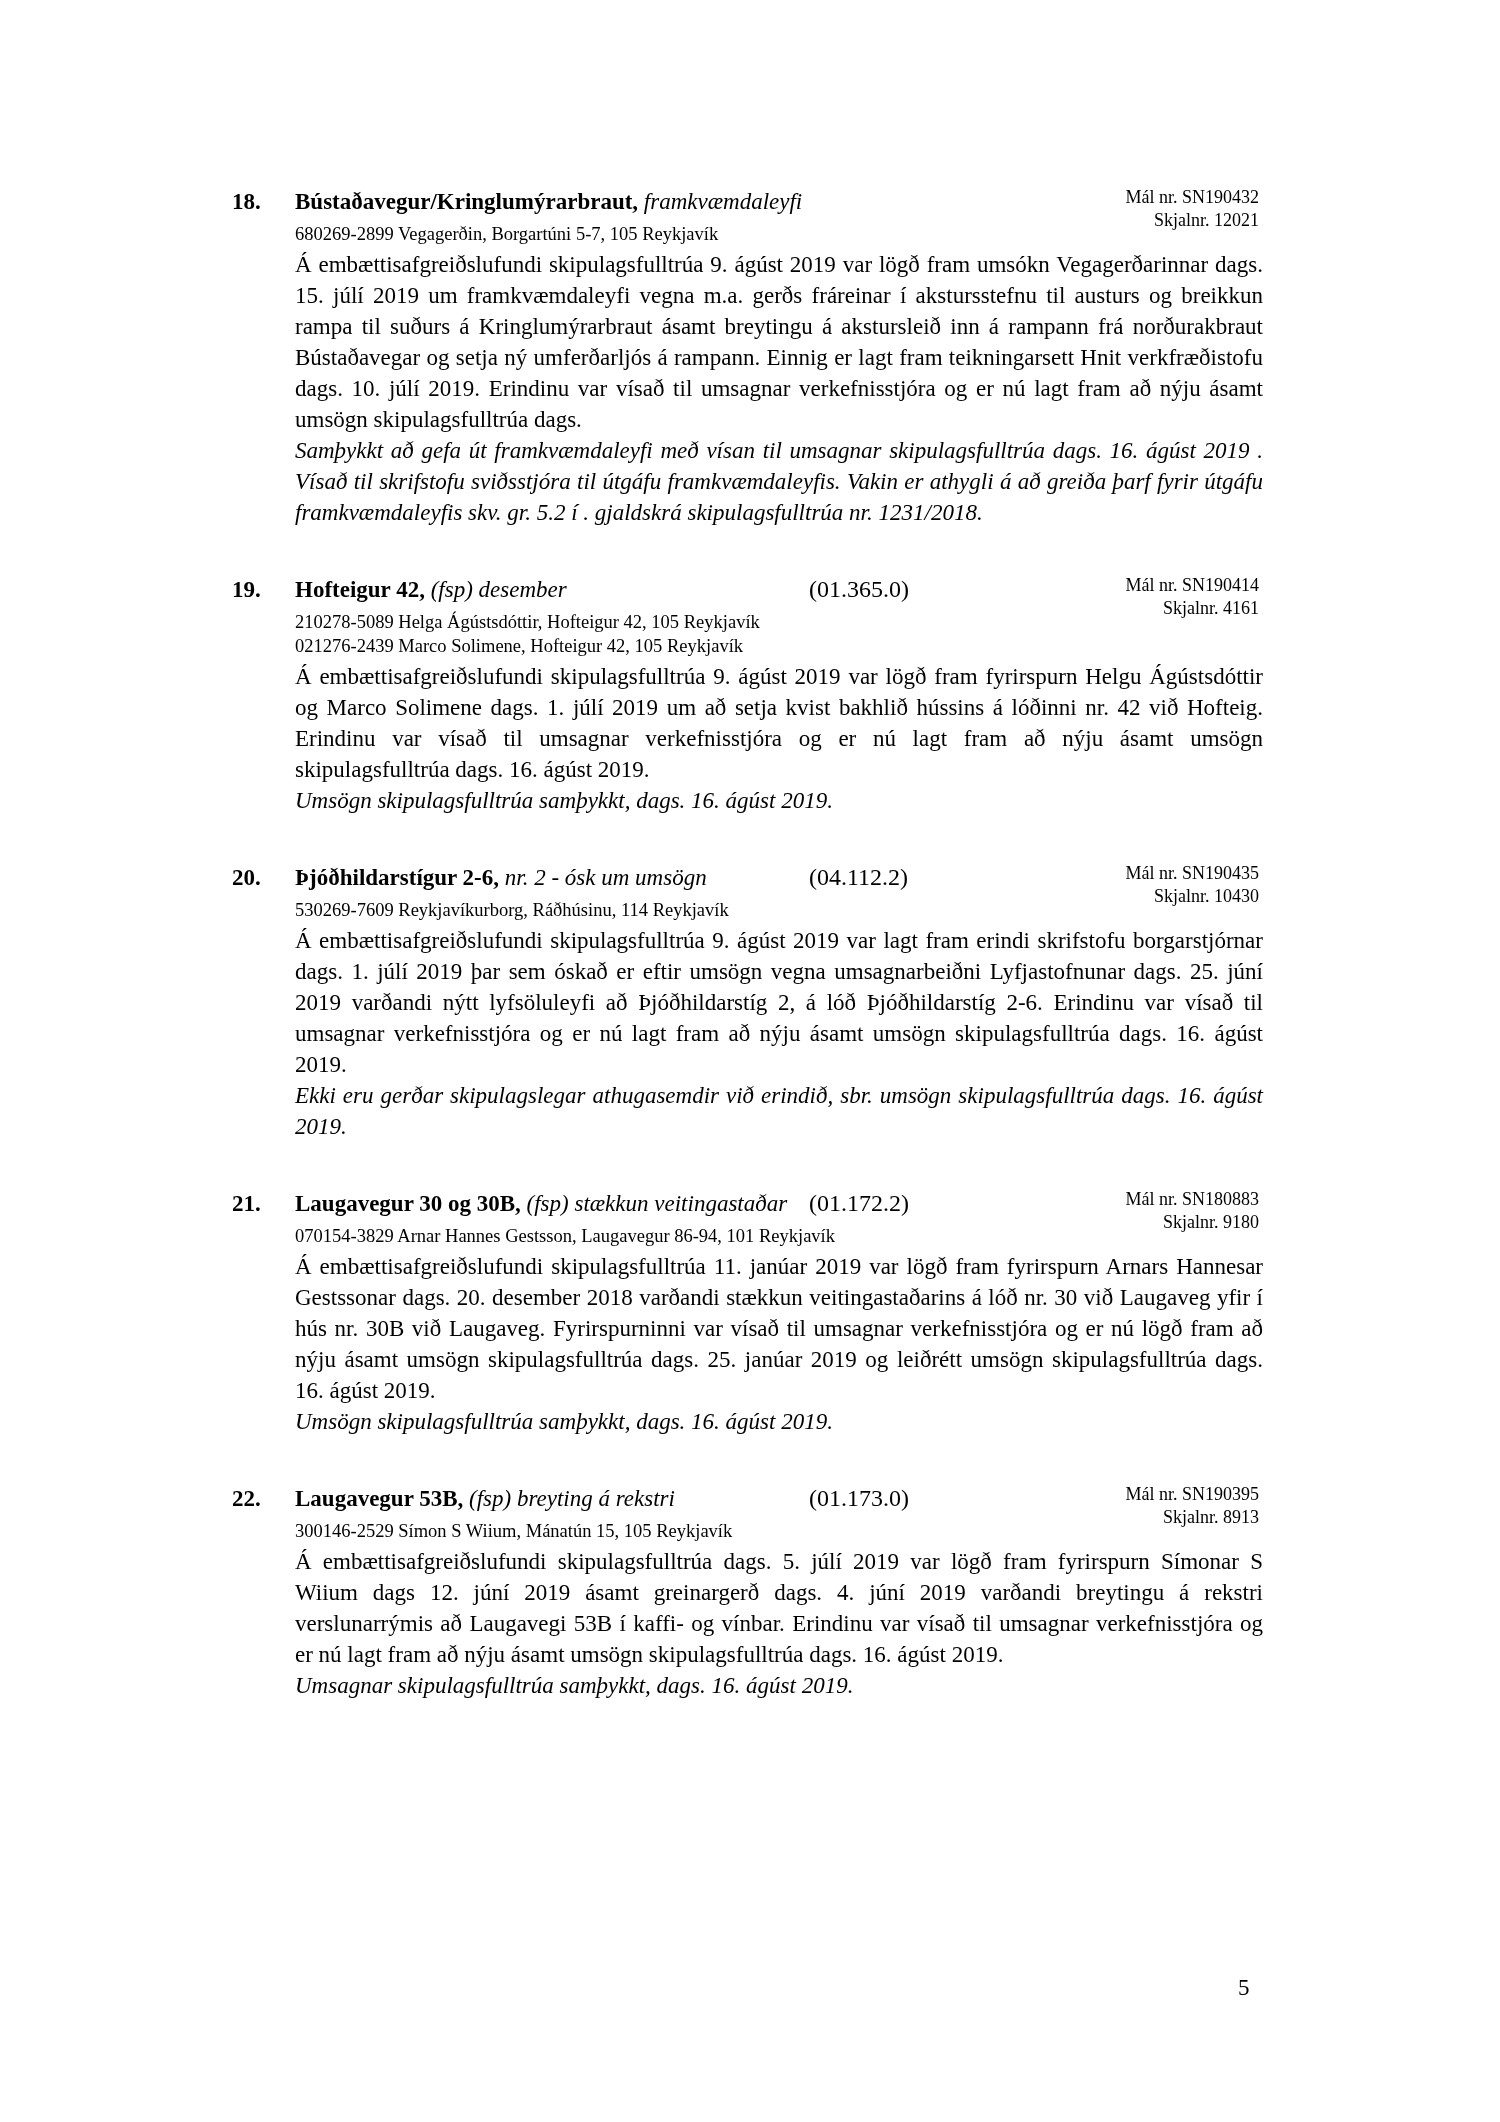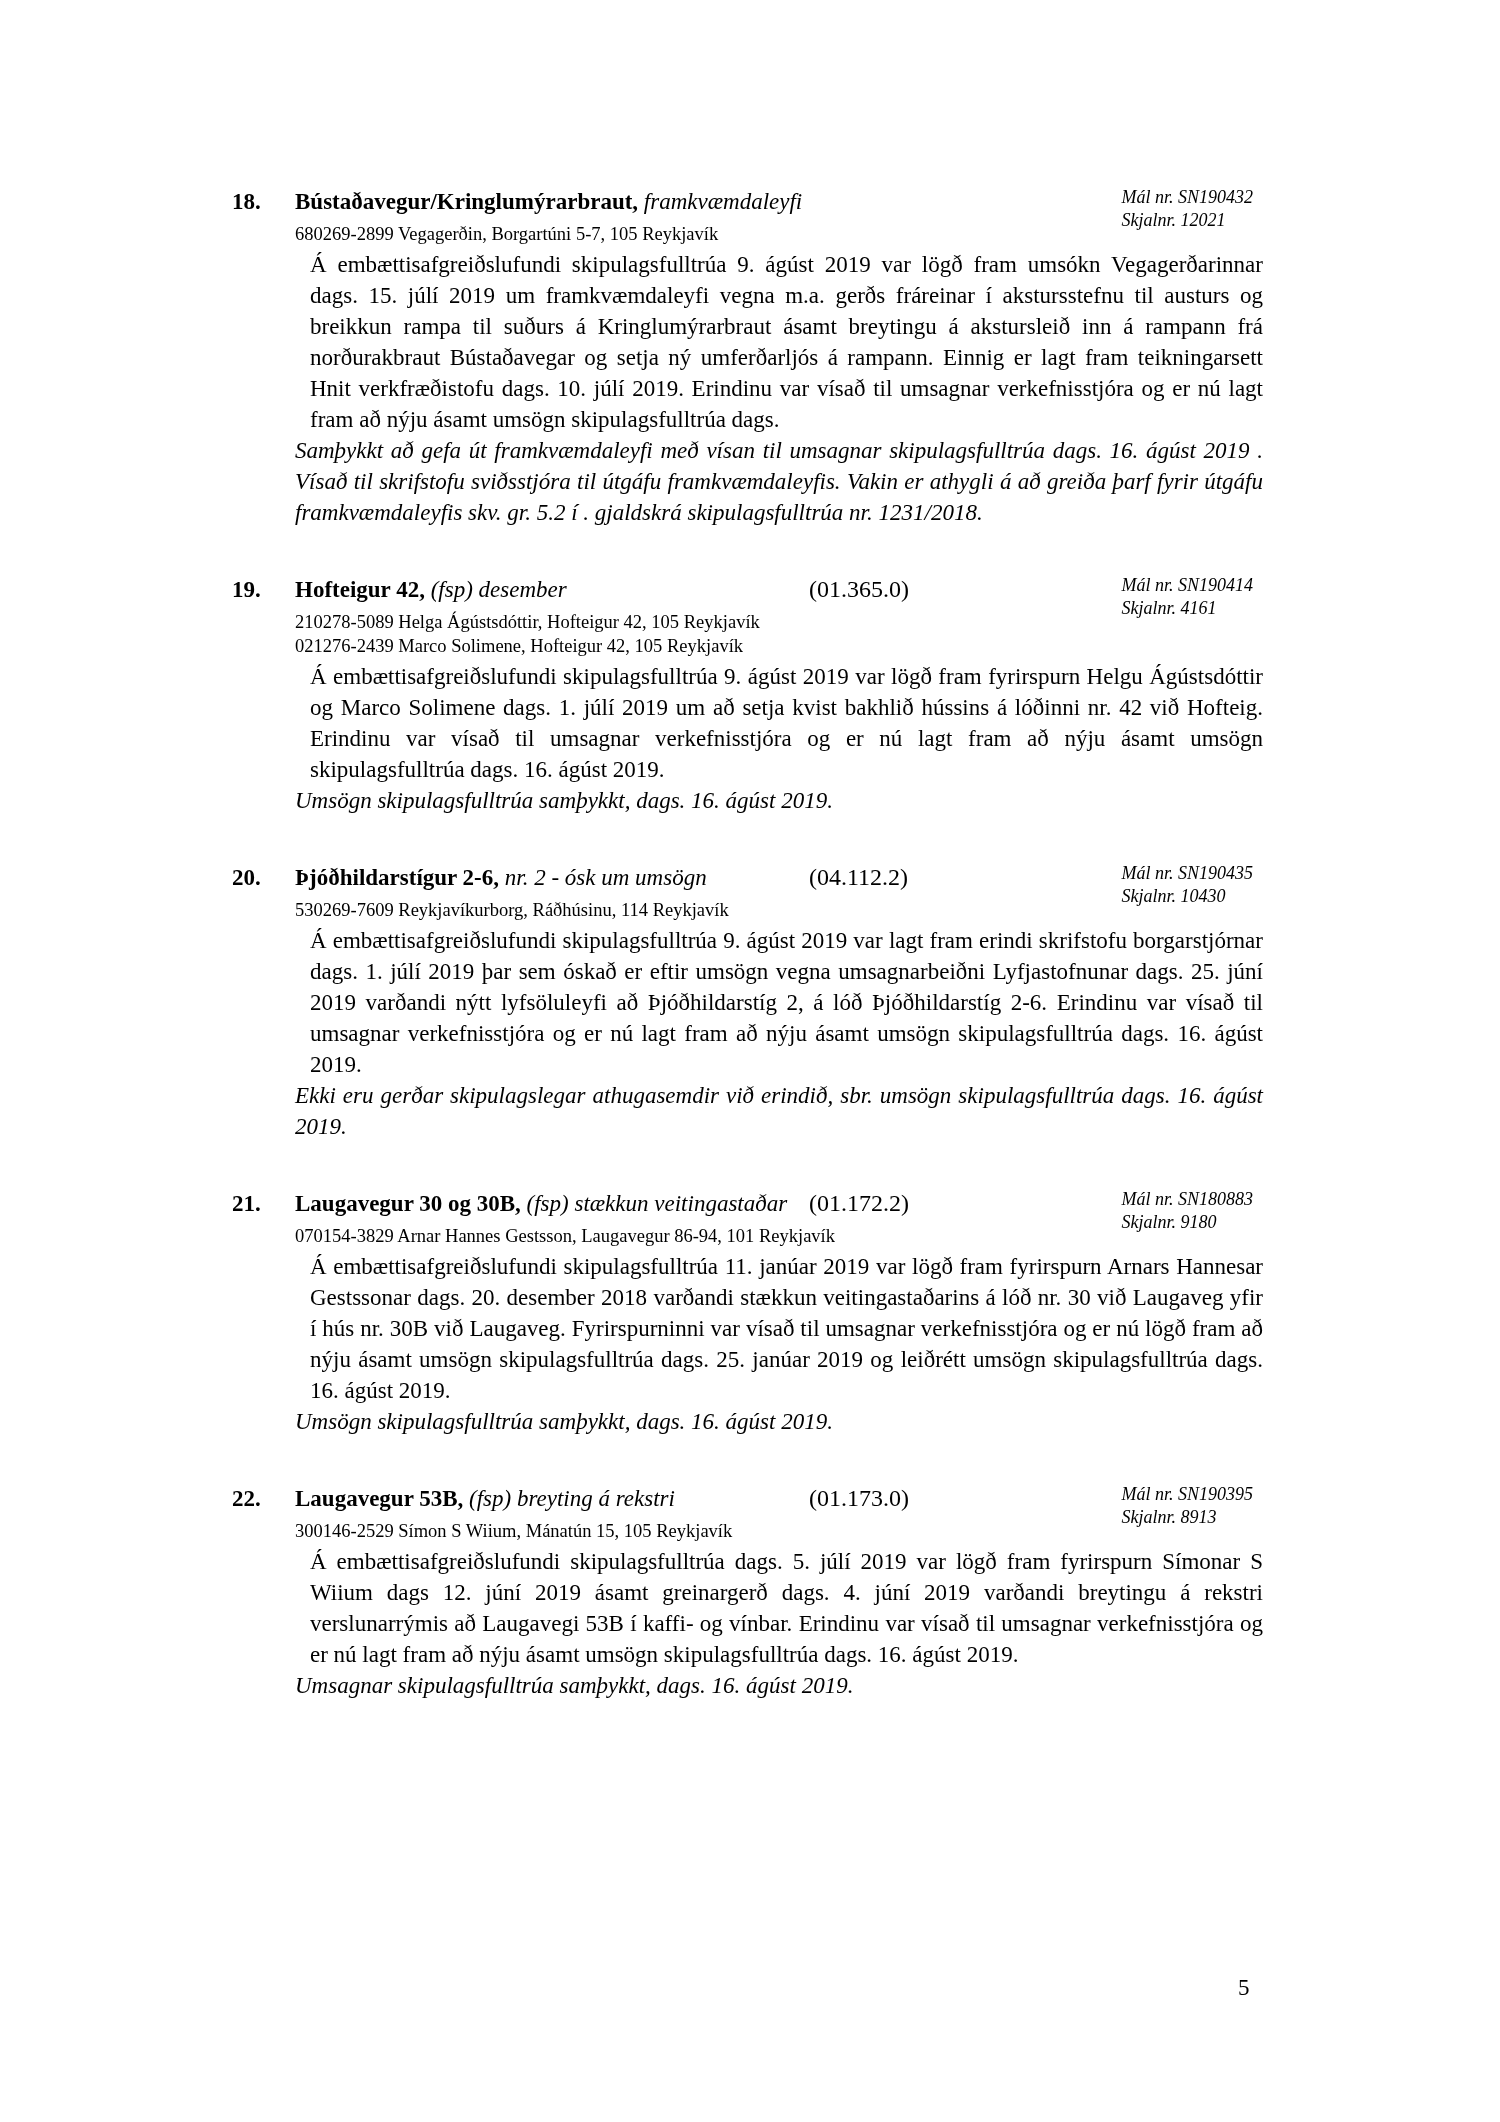--- a/index.html
+++ b/index.html
@@ -35,35 +35,33 @@
   .code {
     position: absolute;
     left: 514px;
     top: 0;
     font-size: 24px;
     line-height: 31px;
     white-space: nowrap;
   }
   .case-ref {
     position: absolute;
-    right: 10px;
+    right: 4px;
     top: 0;
-    text-align: left;
+    text-align: right;
     font-size: 18px;
     line-height: 23px;
     white-space: nowrap;
-    font-style: italic;
   }
   .parties { margin-bottom: 3px; }
   .party { font-size: 18.5px; line-height: 24px; }
   .body-text {
     font-size: 23px;
     line-height: 31px;
     text-align: justify;
-    margin-left: 15px;
   }
   .resolution {
     font-size: 23px;
     line-height: 31px;
     text-align: justify;
     font-style: italic;
   }
   .page-number {
     position: absolute;
     left: 1238px;

